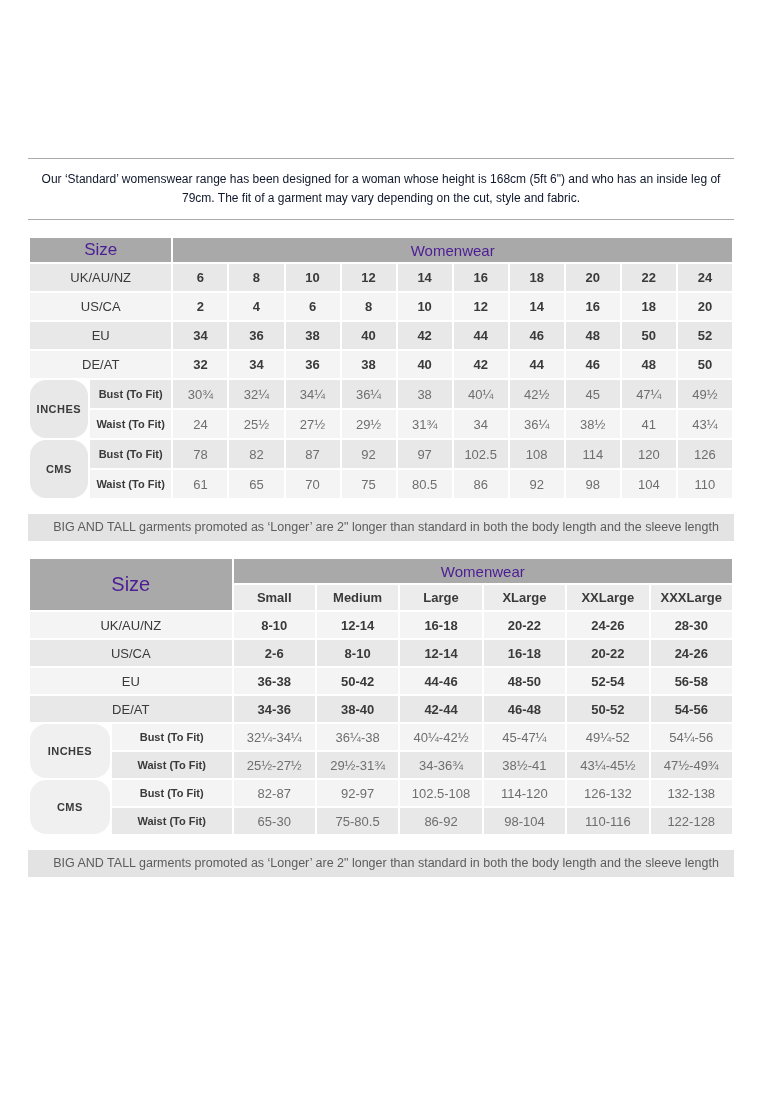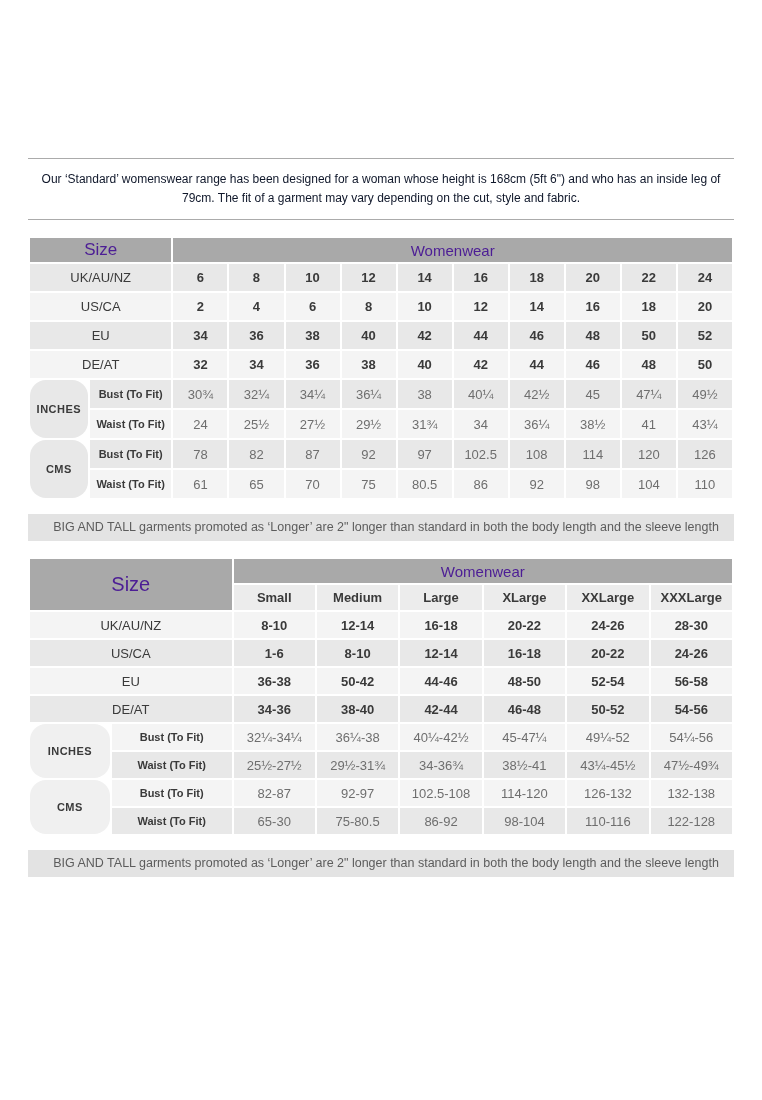--- a/index.html
+++ b/index.html
@@ -233,21 +233,21 @@
         <th class="sys-label" colspan="2">UK/AU/NZ</th>
         <td class="sval">8-10</td>
         <td class="sval">12-14</td>
         <td class="sval">16-18</td>
         <td class="sval">20-22</td>
         <td class="sval">24-26</td>
         <td class="sval">28-30</td>
       </tr>
       <tr class="size-row row-a">
         <th class="sys-label" colspan="2">US/CA</th>
-        <td class="sval">1-6</td>
+        <td class="sval">2-6</td>
         <td class="sval">8-10</td>
         <td class="sval">12-14</td>
         <td class="sval">16-18</td>
         <td class="sval">20-22</td>
         <td class="sval">24-26</td>
       </tr>
       <tr class="size-row row-b">
         <th class="sys-label" colspan="2">EU</th>
         <td class="sval">36-38</td>
         <td class="sval">50-42</td>

